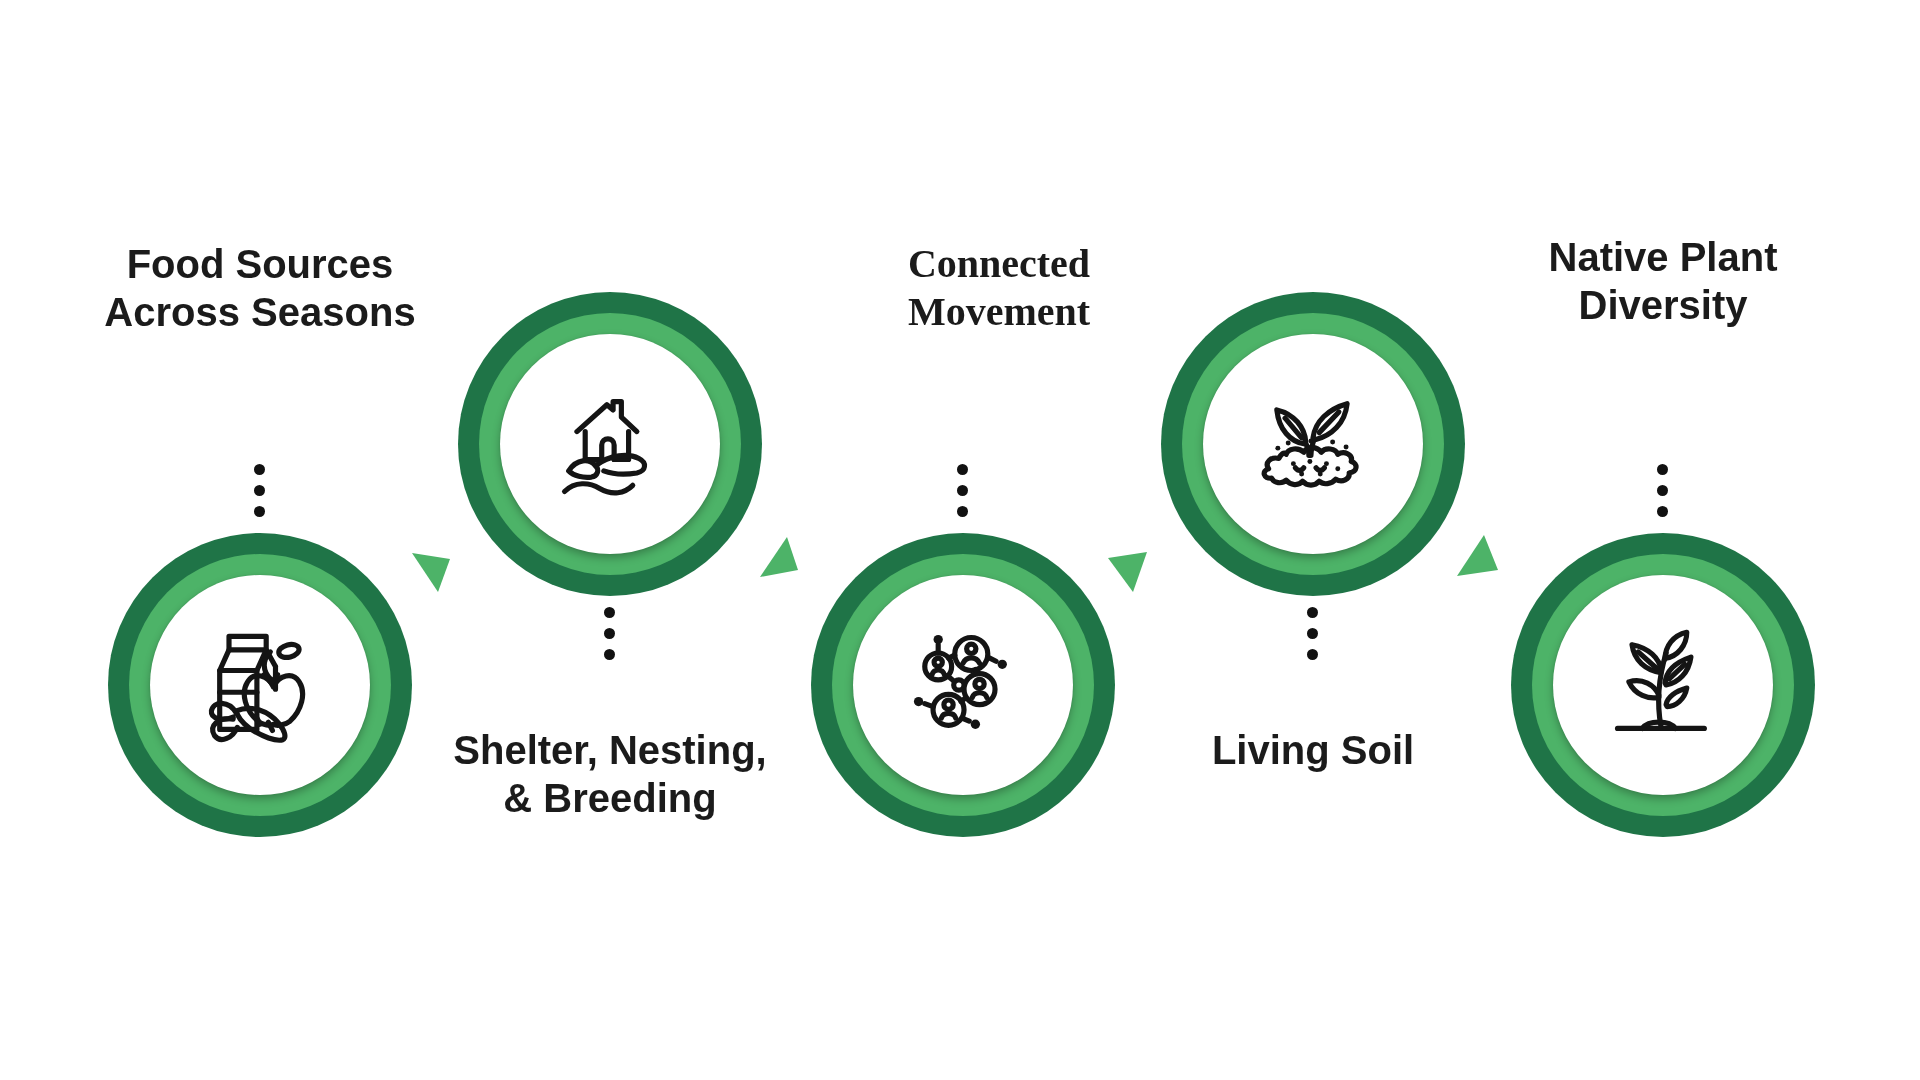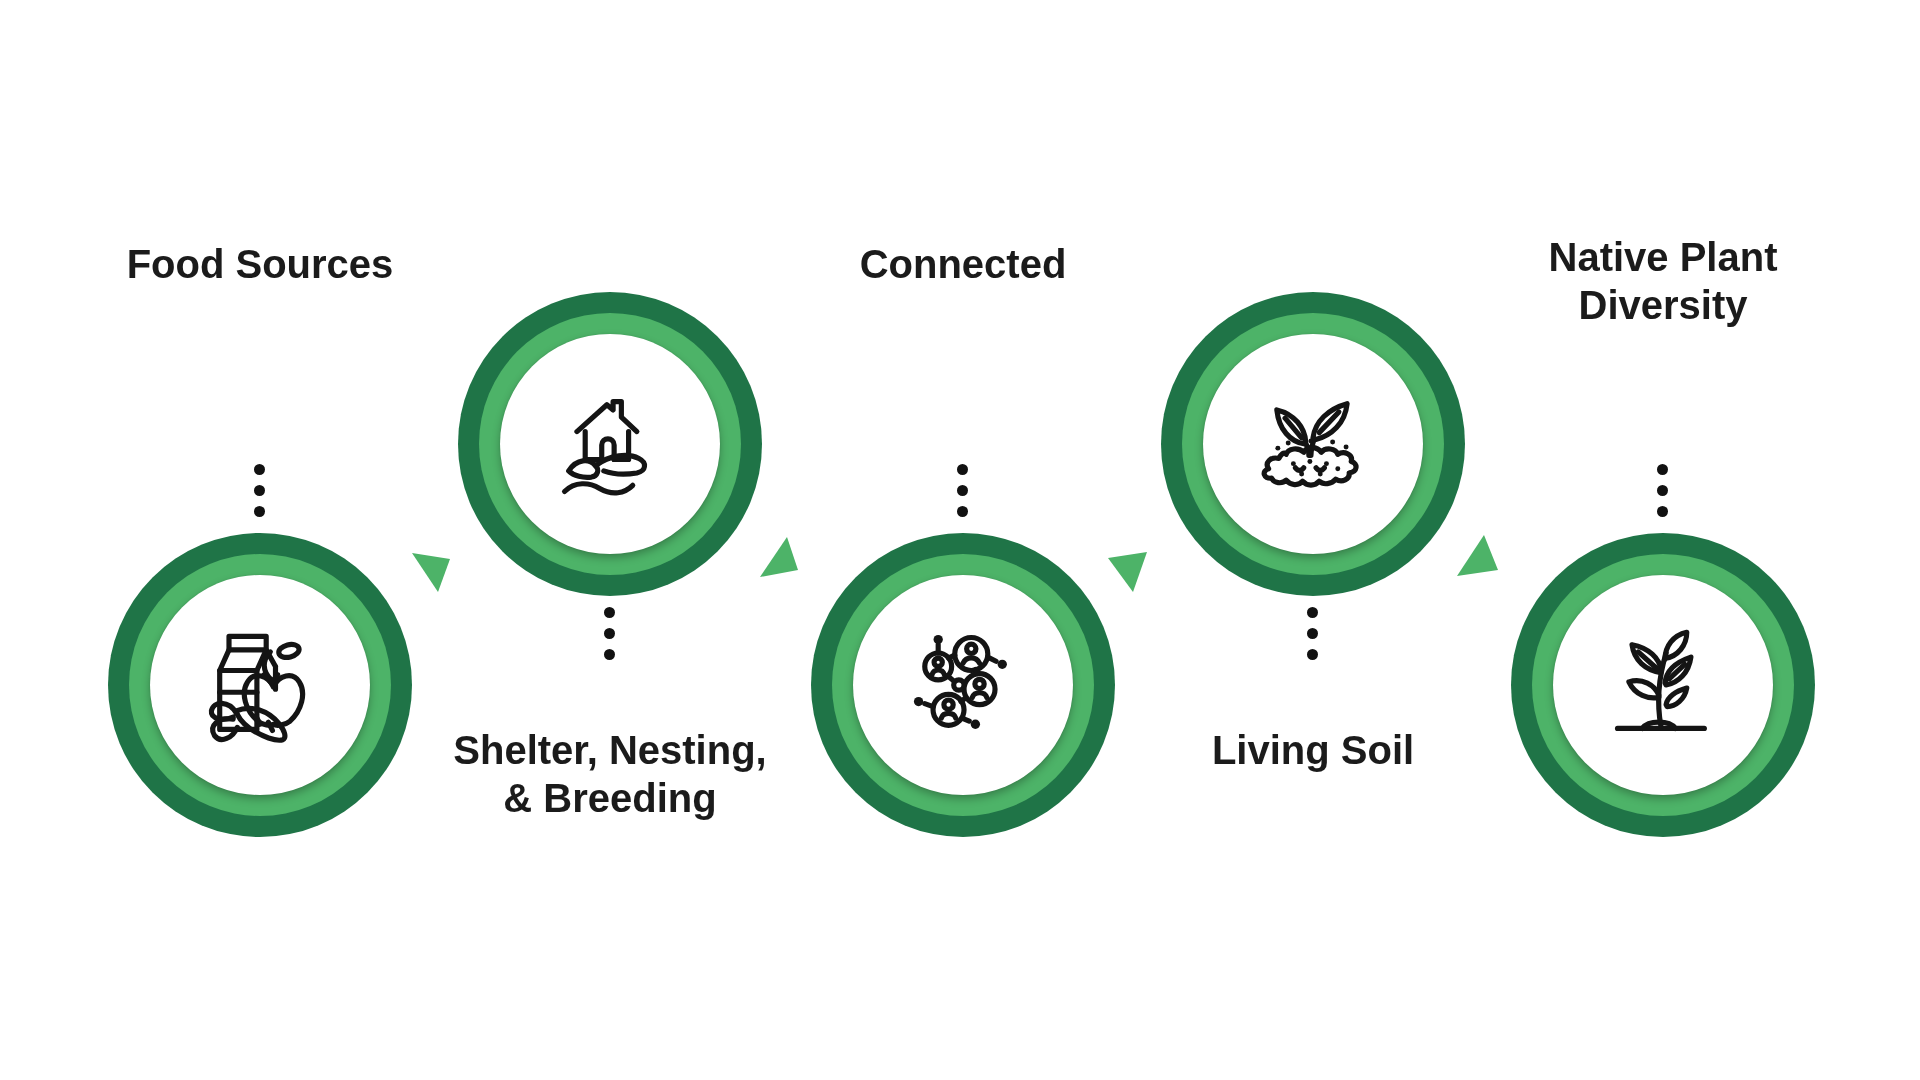--- a/index.html
+++ b/index.html
@@ -20,23 +20,25 @@
   .tri{position:absolute;}
   .tri polygon{fill:#4db368;}
 </style>
 </head>
 <body>
 
 <div id="canvas">
 
   <div class="step-label" style="left:10px;top:240px;">
     <div>Food Sources</div>
-  </div>
-  <div class="step-label" style="left:713px;top:240px;">
+    <div>Across Seasons</div>
+  </div>
+  <div class="step-label" style="left:749px;top:240px;font-family:Liberation Serif, serif;">
     <div>Connected</div>
+    <div>Movement</div>
   </div>
   <div class="step-label" style="left:1413px;top:233px;">
     <div>Native Plant</div>
     <div>Diversity</div>
   </div>
 
   <div class="step-label" style="left:360px;top:726px;">
     <div>Shelter, Nesting,</div>
     <div>&amp; Breeding</div>
   </div>

